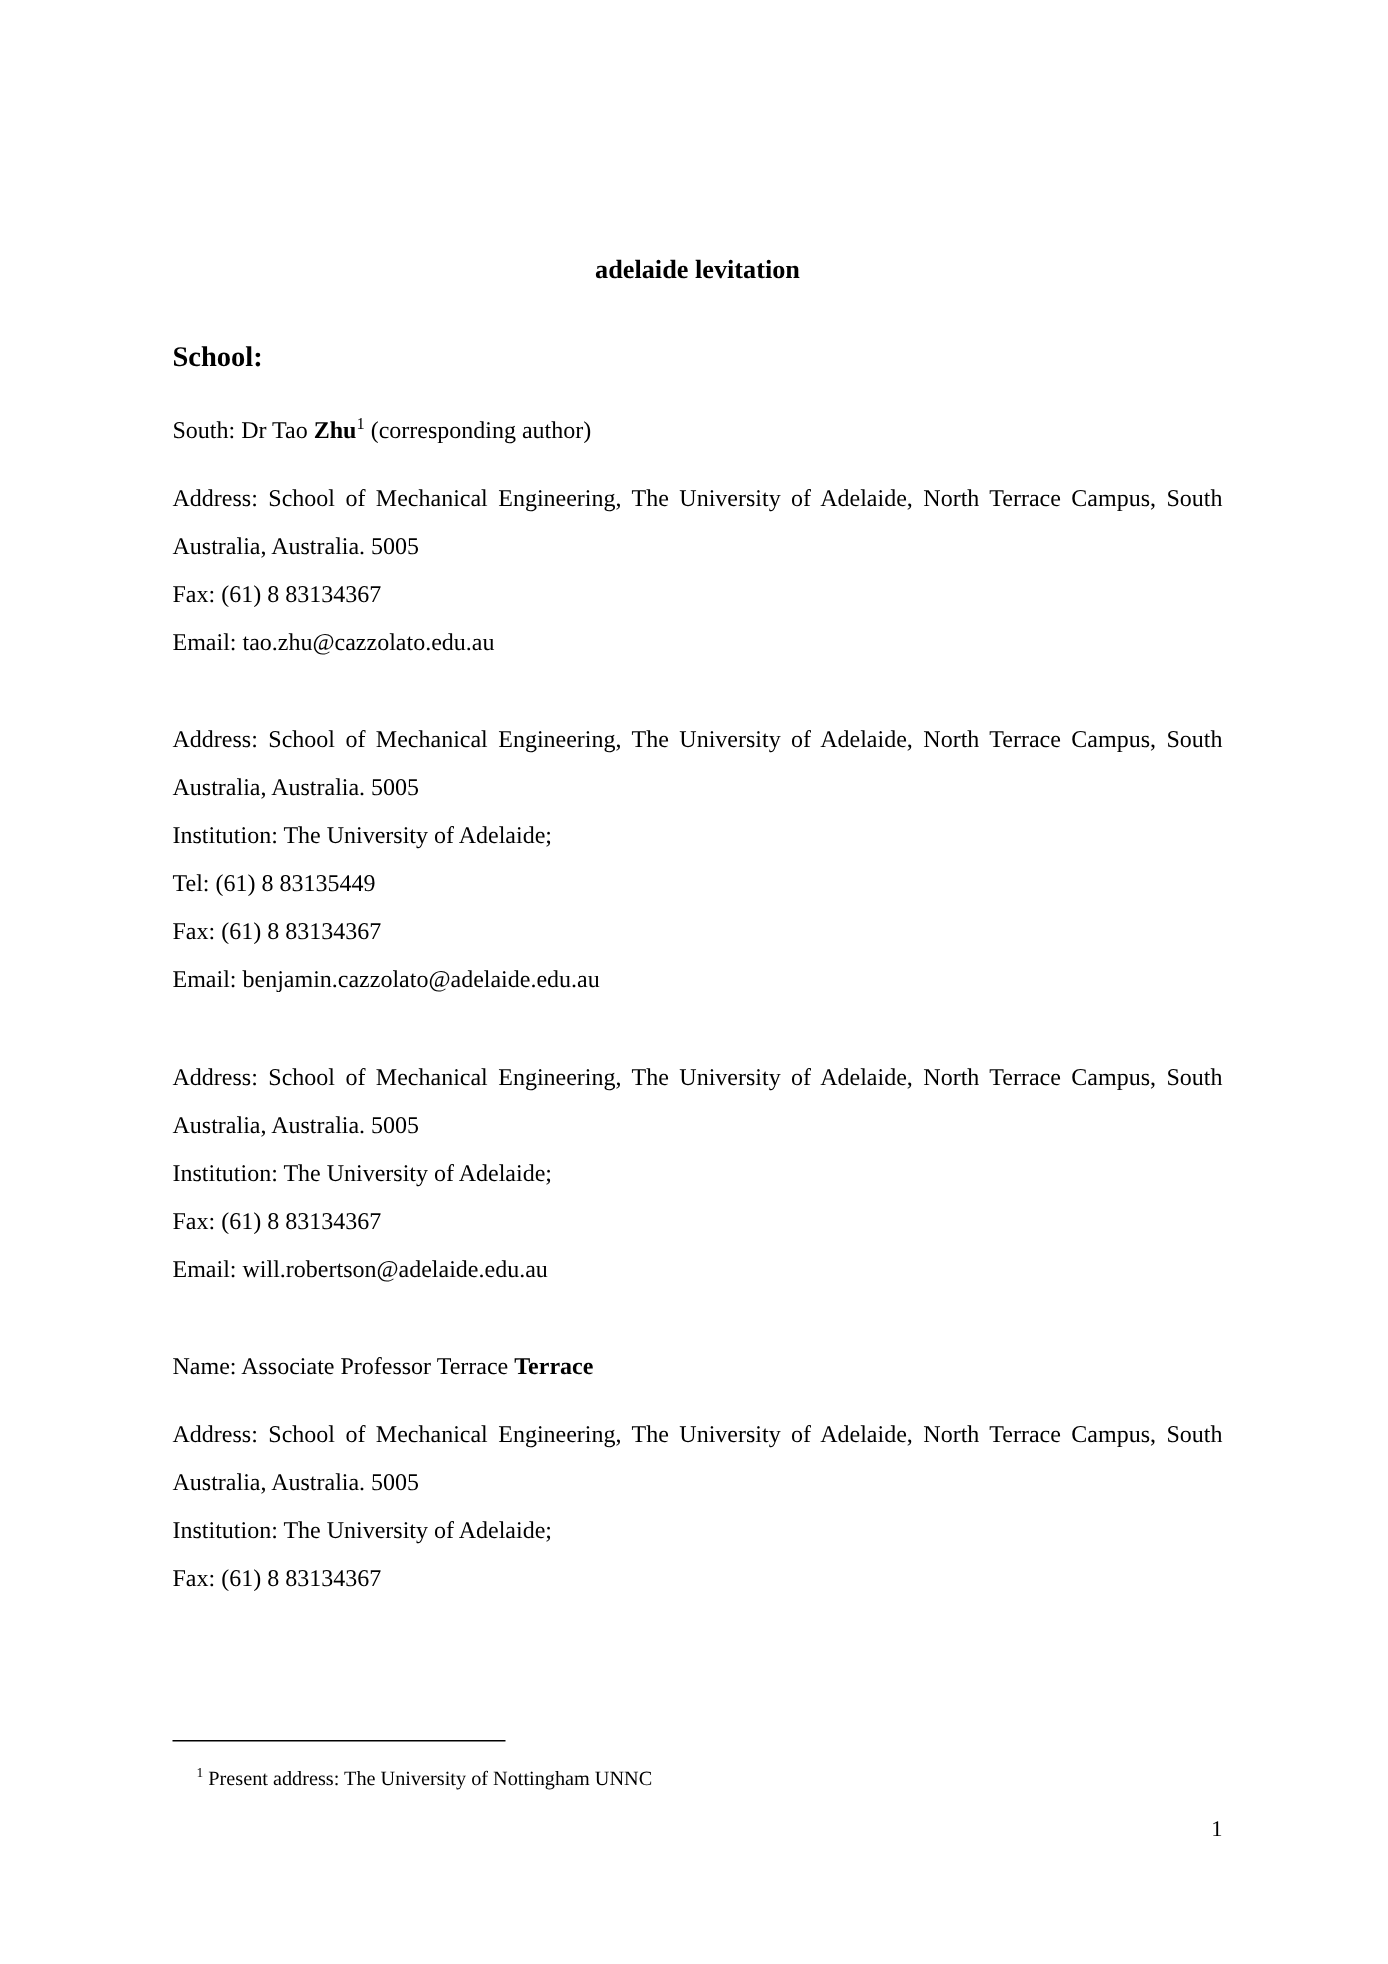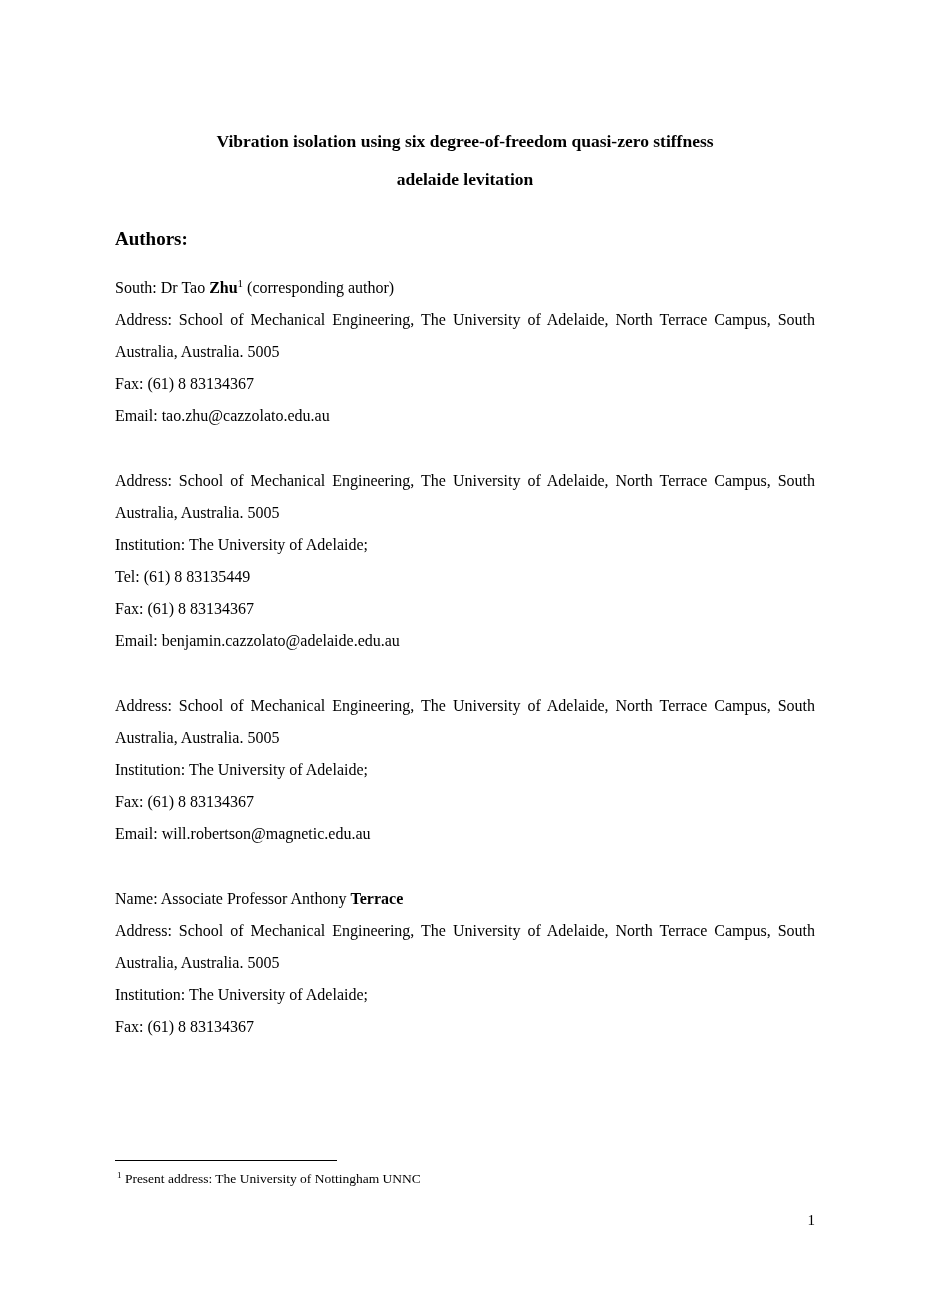--- a/index.html
+++ b/index.html
@@ -42,20 +42,21 @@
   #authors-container .author-block:first-child {
     margin-top: 20px;
   }
   .line {
     font-size: 16px;
     line-height: 32px;
     margin: 0;
   }
   .justify {
     text-align: justify;
+    margin-top: 13px;
   }
   sup.author-sup {
     font-size: 11px;
     line-height: 0;
     vertical-align: super;
   }
   .footnote {
     position: absolute;
     left: 115px;
     top: 1160px;
@@ -63,43 +64,43 @@
   }
   .footnote-rule {
     width: 222px;
     border: none;
     border-top: 1px solid #000;
     margin: 0 0 9px 0;
   }
   .footnote-text {
     font-size: 13.5px;
     line-height: 18px;
-    margin: 2px;
+    margin: 16px;
   }
   .footnote-text sup {
     font-size: 9px;
     line-height: 0;
   }
   .page-number {
     position: absolute;
     right: 110px;
     top: 1210px;
     font-size: 15px;
     line-height: 20px;
   }
 </style>
 </head>
 <body>
 
 <div class="page">
   <div class="content">
 
-    <h1 class="doc-title"><span>Vibration isolation using six degree-of-freedom quasi-zero stiffness</span><br><span>adelaide levitation</span></h1>
+    <h1 class="doc-title"><br><span>adelaide levitation</span></h1>
 
-    <h2 class="authors-heading">Authors:</h2>
+    <h2 class="authors-heading">School:</h2>
 
     <div id="authors-container">
   <div class="author-block">
     <p class="line name-line"><span class="np">South: Dr Tao </span><b class="nb">Zhu</b><sup class="ns author-sup">1</sup><span class="na"> (corresponding author)</span></p>
     <p class="line justify addr">Address: School of Mechanical Engineering, The University of Adelaide, North Terrace Campus, South Australia, Australia. 5005</p>
 
     <p class="line fax">Fax: (61) 8 83134367</p>
     <p class="line email">Email: tao.zhu@cazzolato.edu.au</p>
   </div>
 
@@ -109,25 +110,25 @@
     <p class="line tel">Tel: (61) 8 83135449</p>
     <p class="line fax">Fax: (61) 8 83134367</p>
     <p class="line email">Email: benjamin.cazzolato@adelaide.edu.au</p>
   </div>
 
   <div class="author-block">
     <p class="line justify addr">Address: School of Mechanical Engineering, The University of Adelaide, North Terrace Campus, South Australia, Australia. 5005</p>
     <p class="line inst">Institution: The University of Adelaide;</p>
 
     <p class="line fax">Fax: (61) 8 83134367</p>
-    <p class="line email">Email: will.robertson@magnetic.edu.au</p>
+    <p class="line email">Email: will.robertson@adelaide.edu.au</p>
   </div>
 
   <div class="author-block">
-    <p class="line name-line"><span class="np">Name: Associate Professor Anthony </span><b class="nb">Terrace</b></p>
+    <p class="line name-line"><span class="np">Name: Associate Professor Terrace </span><b class="nb">Terrace</b></p>
     <p class="line justify addr">Address: School of Mechanical Engineering, The University of Adelaide, North Terrace Campus, South Australia, Australia. 5005</p>
     <p class="line inst">Institution: The University of Adelaide;</p>
 
     <p class="line fax">Fax: (61) 8 83134367</p>
 
   </div>
 </div>
   </div>
 
   <div class="footnote">

